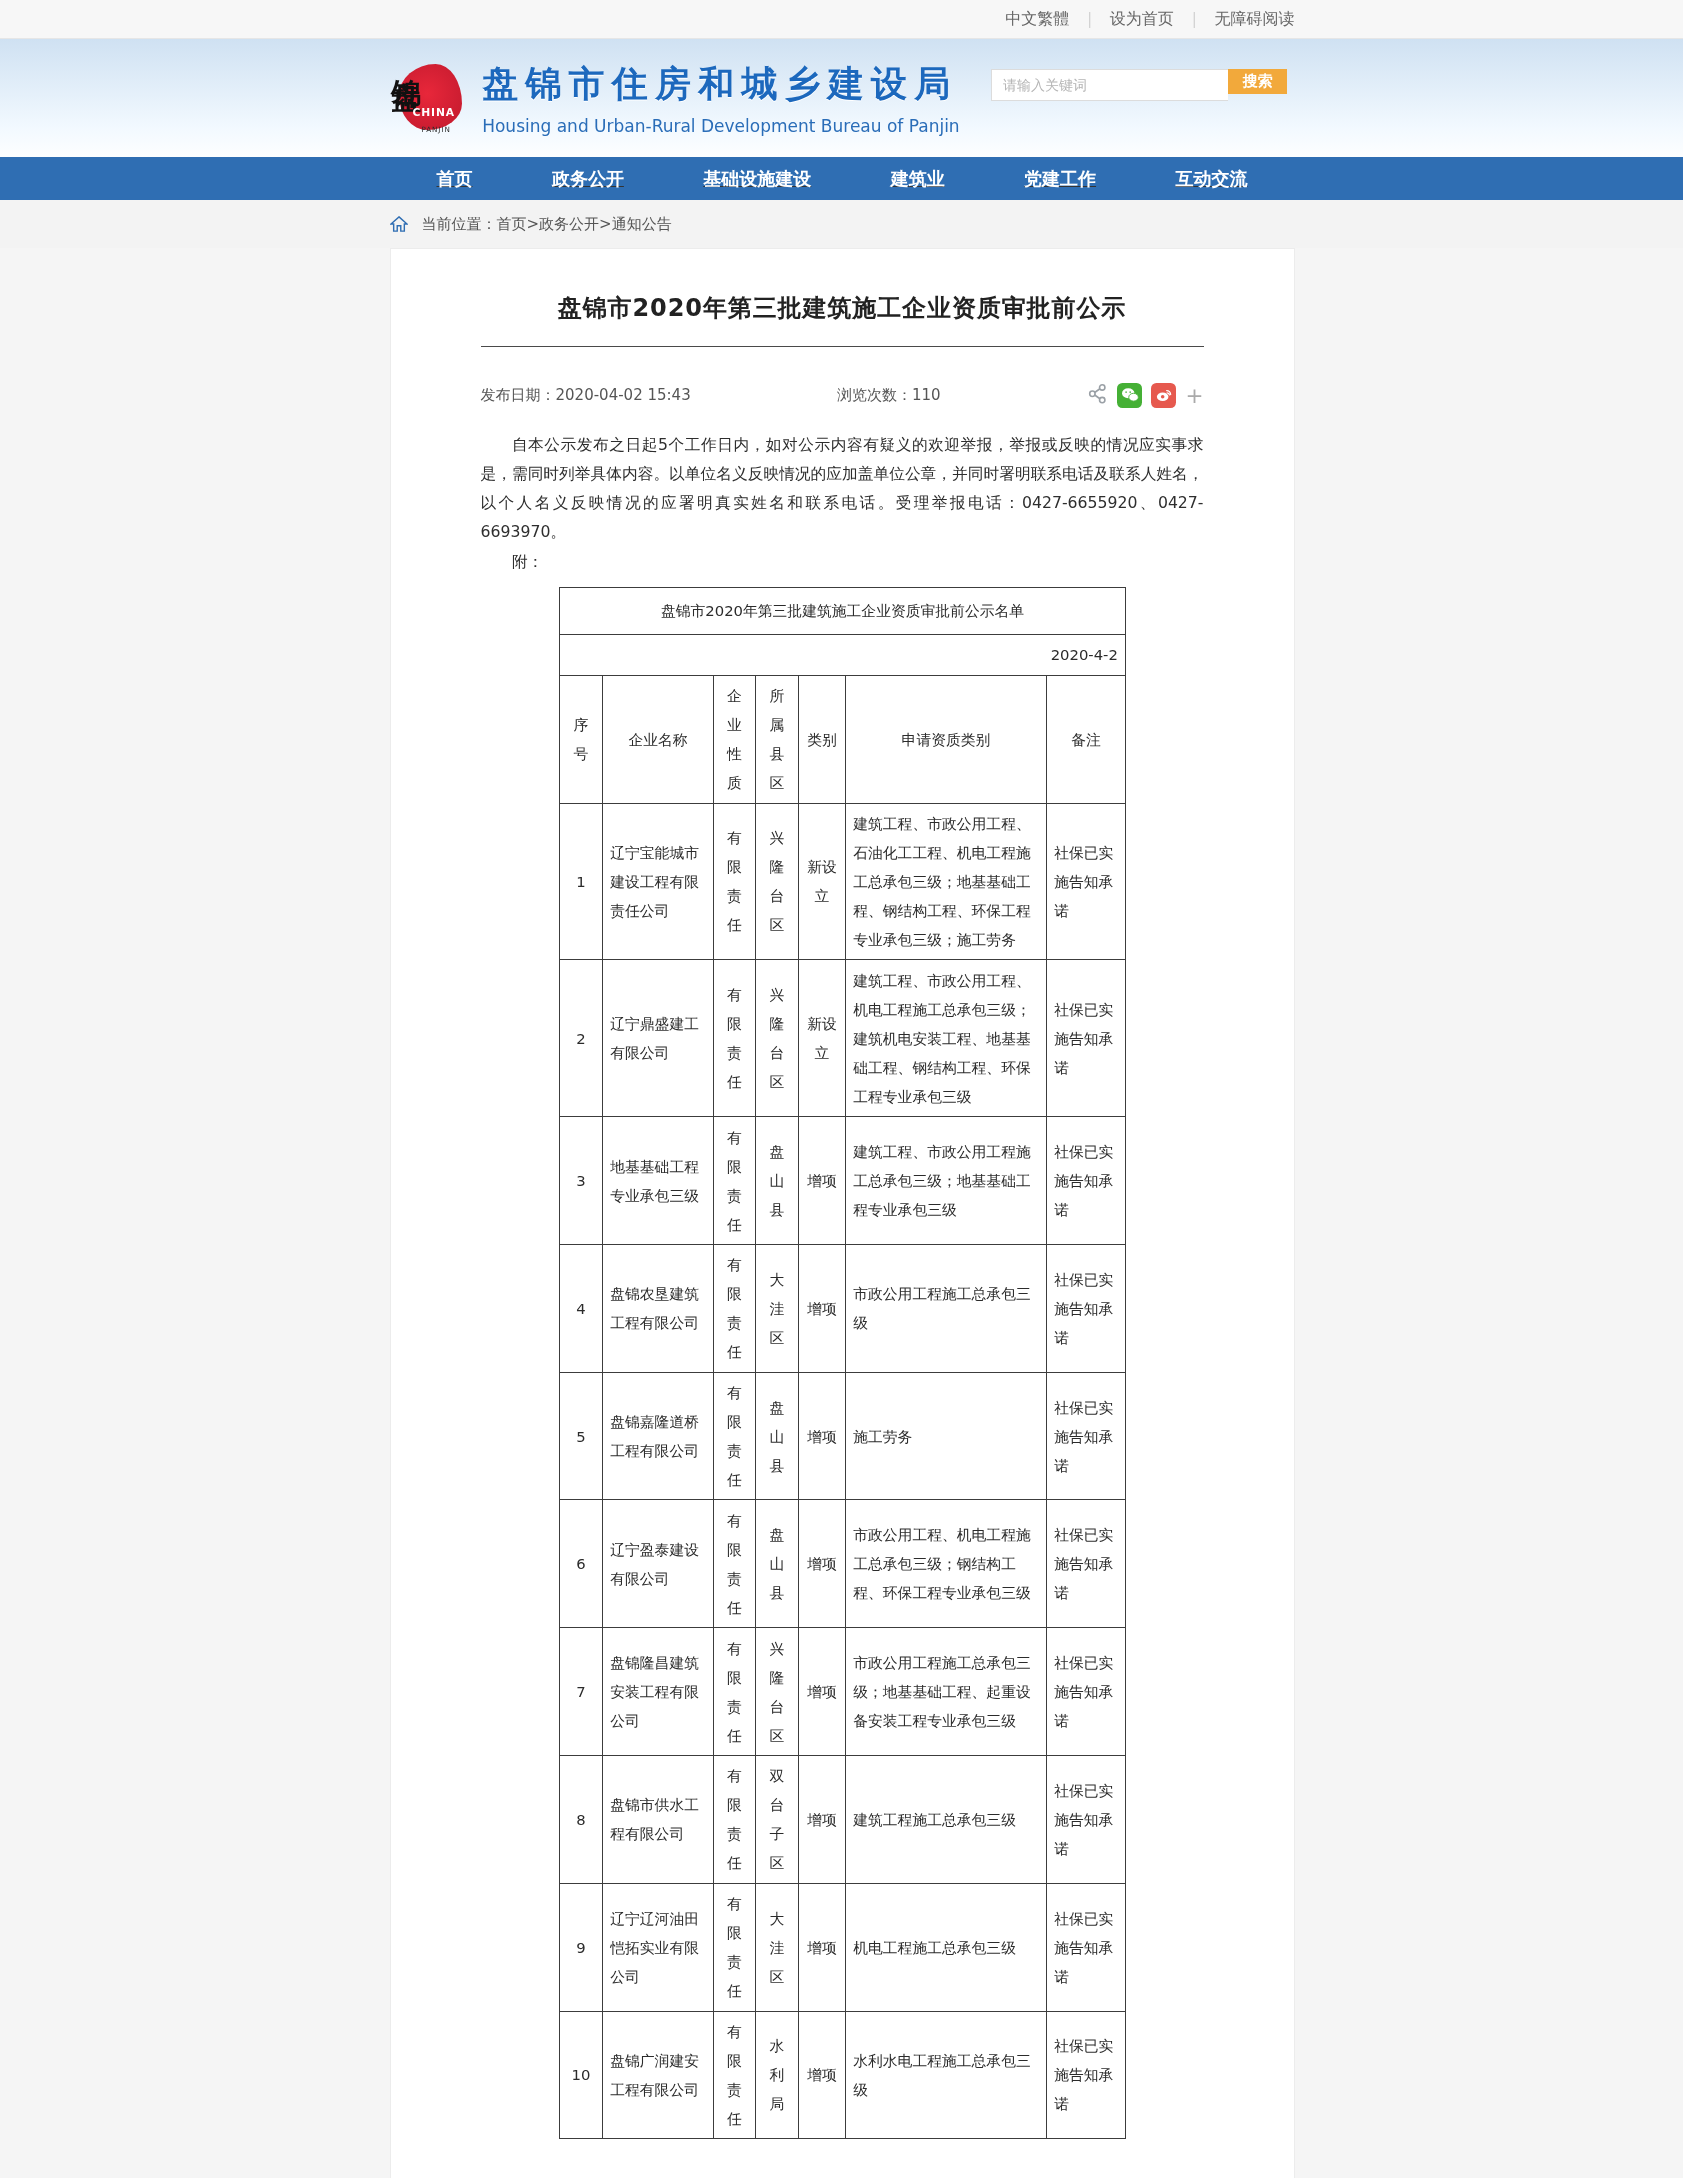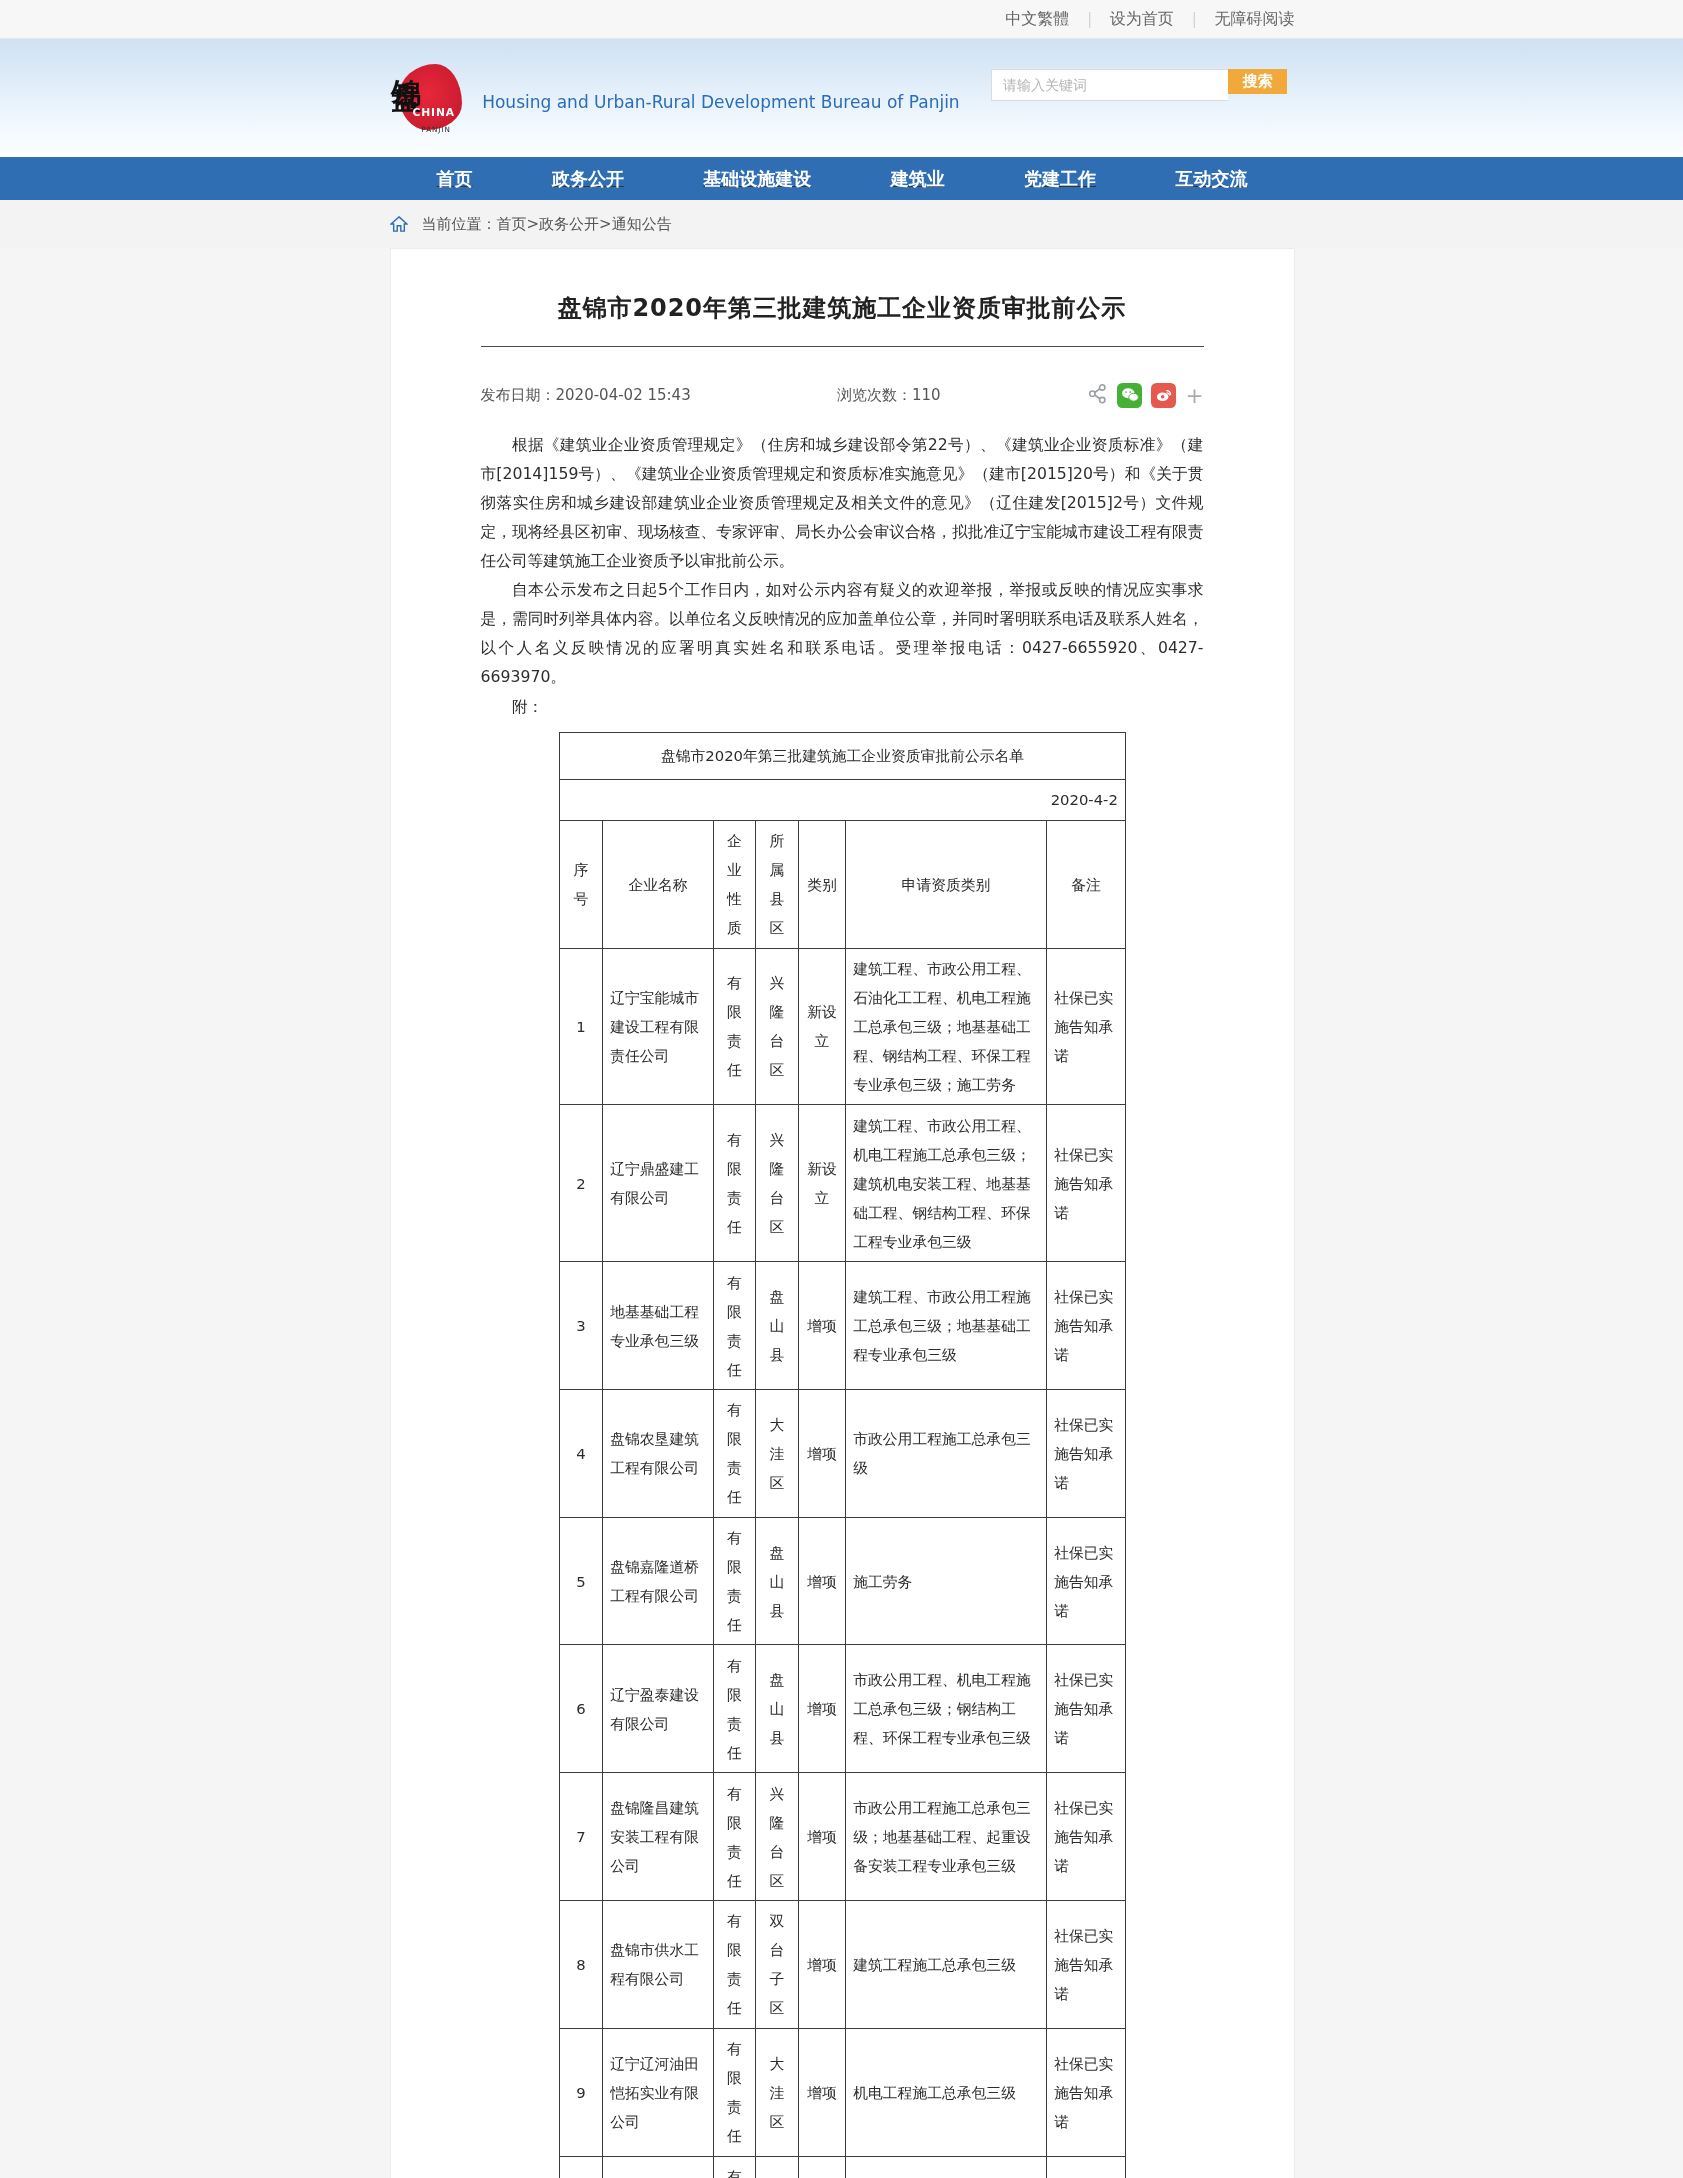--- a/index.html
+++ b/index.html
@@ -81,20 +81,21 @@
 
 <div class="header">
   <div class="cw">
     <div class="logo">
       <div class="splash"></div>
       <div class="cal">盘锦</div>
       <div class="china">CHINA</div>
       <div class="panjin">PANJIN</div>
     </div>
     <div class="titles">
+      <div class="site-cn">盘锦市住房和城乡建设局</div>
       <div class="site-en">Housing and Urban-Rural Development Bureau of Panjin</div>
     </div>
     <div class="searchbox">
       <input type="text" placeholder="请输入关键词" style="">
       <button>搜索</button>
     </div>
   </div>
 </div>
 
 <div class="nav">
@@ -148,21 +149,20 @@
               <ellipse cx="8.5" cy="11" rx="6.5" ry="4.8" fill="#fff"></ellipse>
               <circle cx="8.5" cy="11" r="2" fill="#e6594e"></circle>
               <path d="M13 4 q4 0 4.5 4.5 M13.5 6.5 q2.2 0 2.6 2.4" fill="none" stroke="#fff" stroke-width="1.4" stroke-linecap="round"></path>
             </svg>
         </span>
         <span class="plus">+</span>
       </span>
     </div>
 
     <div class="body-text">
-      <p>根据《建筑业企业资质管理规定》（住房和城乡建设部令第22号）、《建筑业企业资质标准》（建市[2014]159号）、《建筑业企业资质管理规定和资质标准实施意见》（建市[2015]20号）和《关于贯彻落实住房和城乡建设部建筑业企业资质管理规定及相关文件的意见》（辽住建发[2015]2号）文件规定，现将经县区初审、现场核查、专家评审、局长办公会审议合格，拟批准辽宁宝能城市建设工程有限责任公司等建筑施工企业资质予以审批前公示。</p>
       <p>自本公示发布之日起5个工作日内，如对公示内容有疑义的欢迎举报，举报或反映的情况应实事求是，需同时列举具体内容。以单位名义反映情况的应加盖单位公章，并同时署明联系电话及联系人姓名，以个人名义反映情况的应署明真实姓名和联系电话。受理举报电话：0427-6655920、0427-6693970。</p>
       <p class="attach">附：</p>
     </div>
 
     <div class="tbl-wrap">
       <table class="pub">
         <colgroup>
           <col style="width:43px">
             <col style="width:111px">
             <col style="width:42px">

